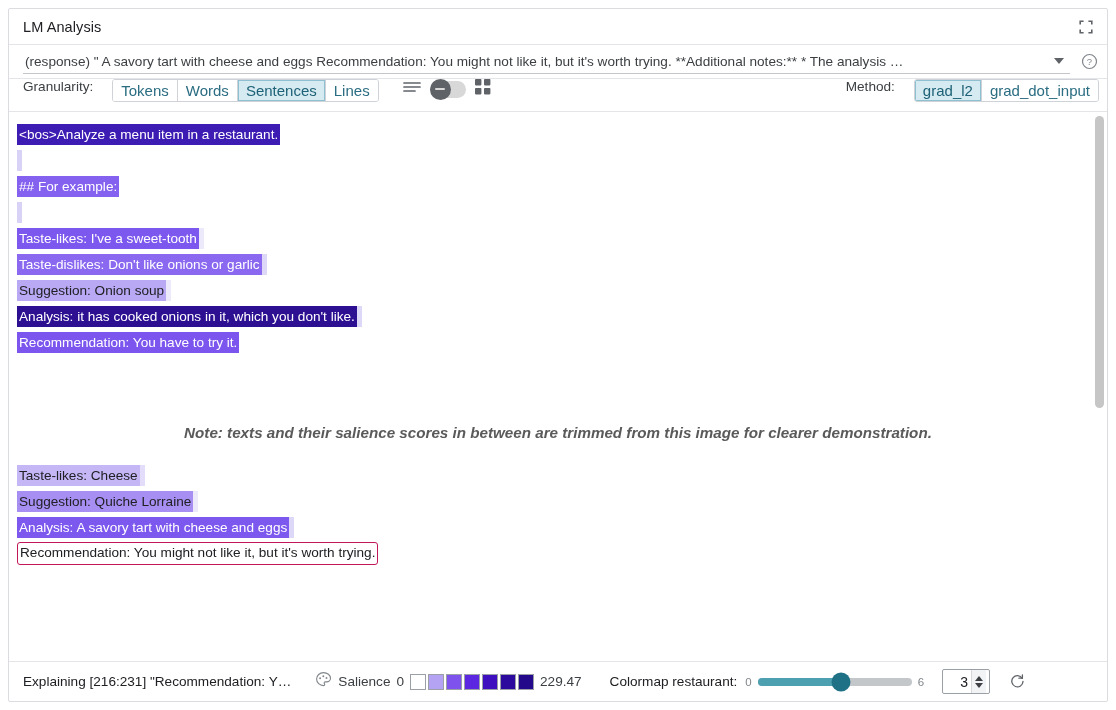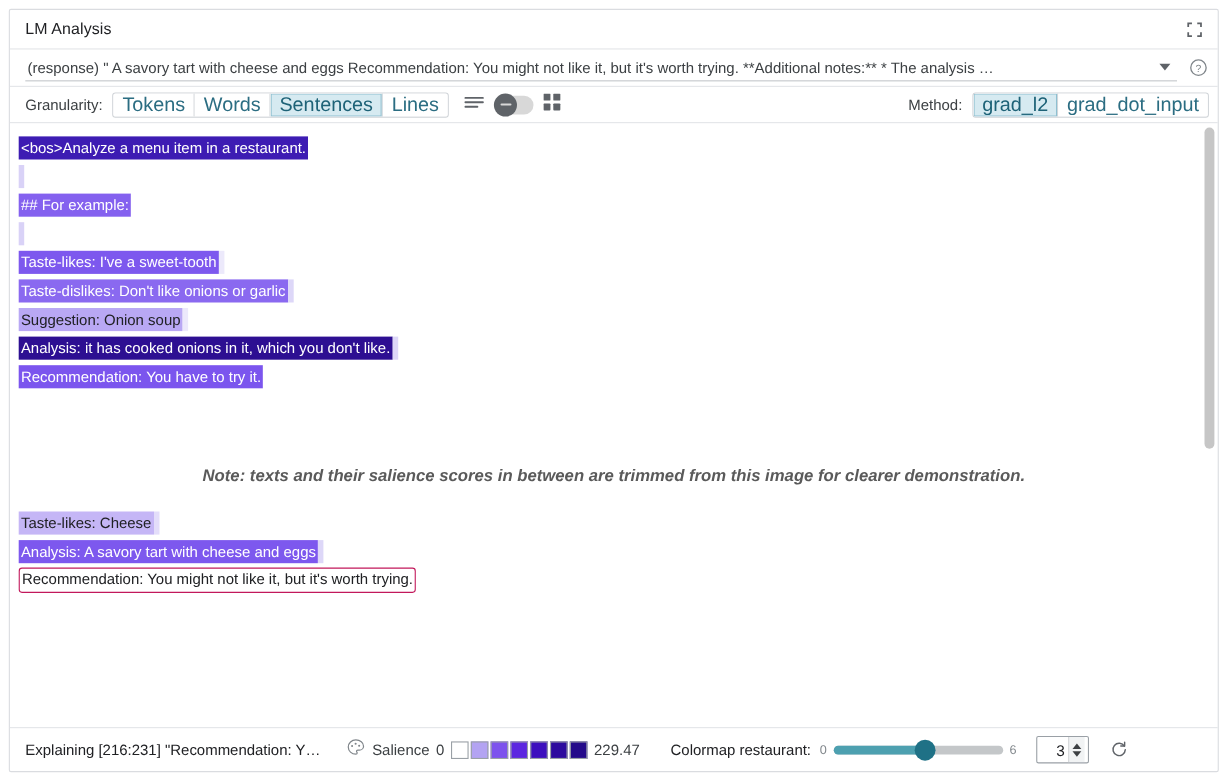--- a/index.html
+++ b/index.html
@@ -93,40 +93,40 @@
     width: 18px; height: 18px;
     cursor: pointer;
   }
 
   
   .ctrlrow {
     flex: 0 0 33px;
     height: 33px;
     border-bottom: 1px solid #e3e5e8;
     display: flex;
-    align-items: center;
+    align-items: flex-start;
     padding: 0 8px 0 14px;
-    gap: 0;
+    gap: 10px;
   }
   .ctrl-label {
     font-size: 13.6px;
     color: #3c4043;
     margin-right: 9px;
     white-space: nowrap;
   }
   .seg {
     display: flex;
     border: 1px solid #cfd3d7;
     border-radius: 3px;
     overflow: hidden;
     height: 23px;
     background: #fff;
   }
   .seg-btn {
-    font-size: 18px;
+    font-size: 15px;
     color: #2b6d82;
     padding: 0 8px;
     display: flex;
     align-items: center;
     background: #fff;
     border-right: 1px solid #cfd3d7;
     cursor: pointer;
     white-space: nowrap;
   }
   .seg-btn:last-child { border-right: none; }
@@ -446,20 +446,21 @@
         </div>
       </div>
 
       <div class="note">
         <span>Note: texts and their salience scores in between are trimmed from this image for clearer demonstration.</span>
       </div>
 
       <div class="seg-block bot">
         <div id="bot-lines">
             <div class="line"><span class="tok" style="background: rgb(197, 182, 246); color: rgb(32, 33, 36);">Taste-likes: Cheese</span><span class="tok sep" style="background: rgb(227, 221, 250);"></span></div>
+            <div class="line"><span class="tok" style="background: rgb(167, 142, 243); color: rgb(32, 33, 36);">Suggestion: Quiche Lorraine</span><span class="tok sep" style="background: rgb(236, 233, 251);"></span></div>
             <div class="line"><span class="tok" style="background: rgb(125, 88, 238); color: rgb(255, 255, 255);">Analysis: A savory tart with cheese and eggs</span><span class="tok sep" style="background: rgb(221, 215, 248);"></span></div>
             <div class="line"><span class="tok selected" style="background: rgb(255, 255, 255); color: rgb(32, 33, 36);">Recommendation: You might not like it, but it's worth trying.</span></div>
           </div>
       </div>
     </div>
 
     <div class="footer">
       <div class="explaining">Explaining [216:231] "Recommendation: Y…</div>
 
       <div class="legend">

